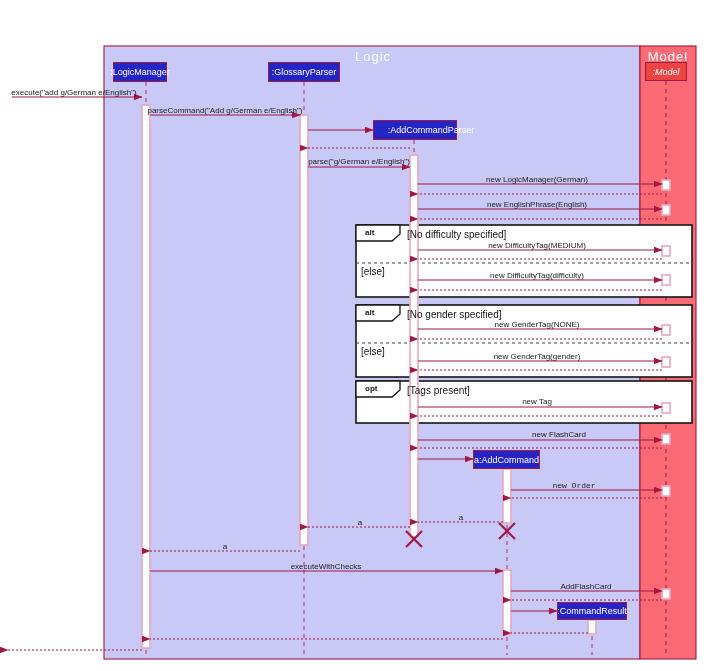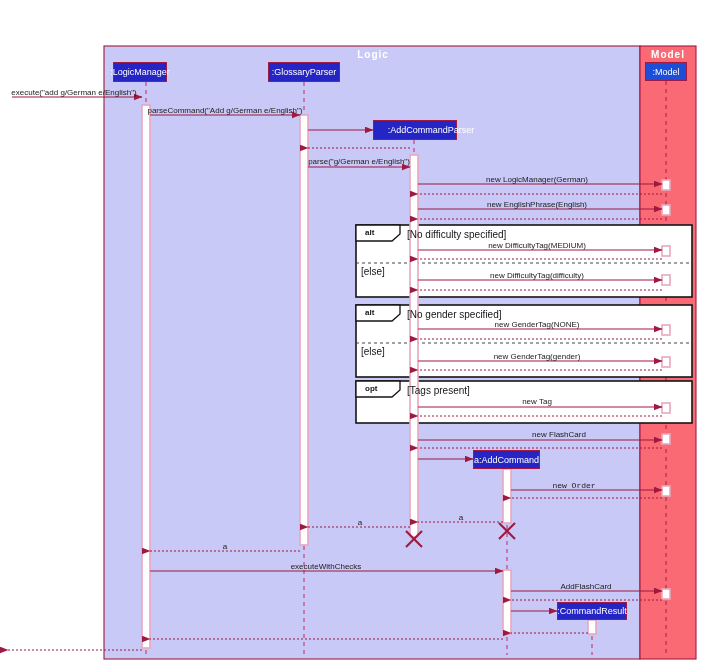--- a/index.html
+++ b/index.html
@@ -4,22 +4,22 @@
 <style>
   html,body{margin:0;padding:0;background:#ffffff;}
   body{width:720px;height:671px;font-family:"Liberation Sans",sans-serif;}
   #stage{position:relative;width:720px;height:671px;overflow:hidden;background:#ffffff;}
   svg{position:absolute;left:0;top:0;}
   .lbl{position:absolute;font-size:8px;color:#1a1a1a;white-space:nowrap;line-height:1;letter-spacing:0px;}
   .msg{transform:translateX(-50%);}
   .pbox{position:absolute;background:#2525c6;border:1.6px solid #a01940;color:#ffffff;
         font-size:9px;display:flex;align-items:center;justify-content:center;white-space:nowrap;
         box-sizing:border-box;}
-  .pbox.model{background:#1d4ed8;border-color:#a01940;}
-  .grouplabel{position:absolute;color:#ffffff;font-size:10px;font-weight:bold;letter-spacing:1px;
+  .pbox.model{background:#ef4444;border-color:#a01940;font-style:italic;}
+  .grouplabel{position:absolute;color:#ffffff;font-size:13px;font-weight:normal;letter-spacing:1px;
         transform:translateX(-50%);white-space:nowrap;}
   .fragname{position:absolute;font-size:8px;font-weight:bold;color:#141414;white-space:nowrap;}
   .fragcond{position:absolute;font-size:10px;font-weight:normal;color:#141414;white-space:nowrap;}
 </style>
 </head>
 <body>
 
 <div id="stage">
 
   <svg id="sheet" width="720" height="671">

